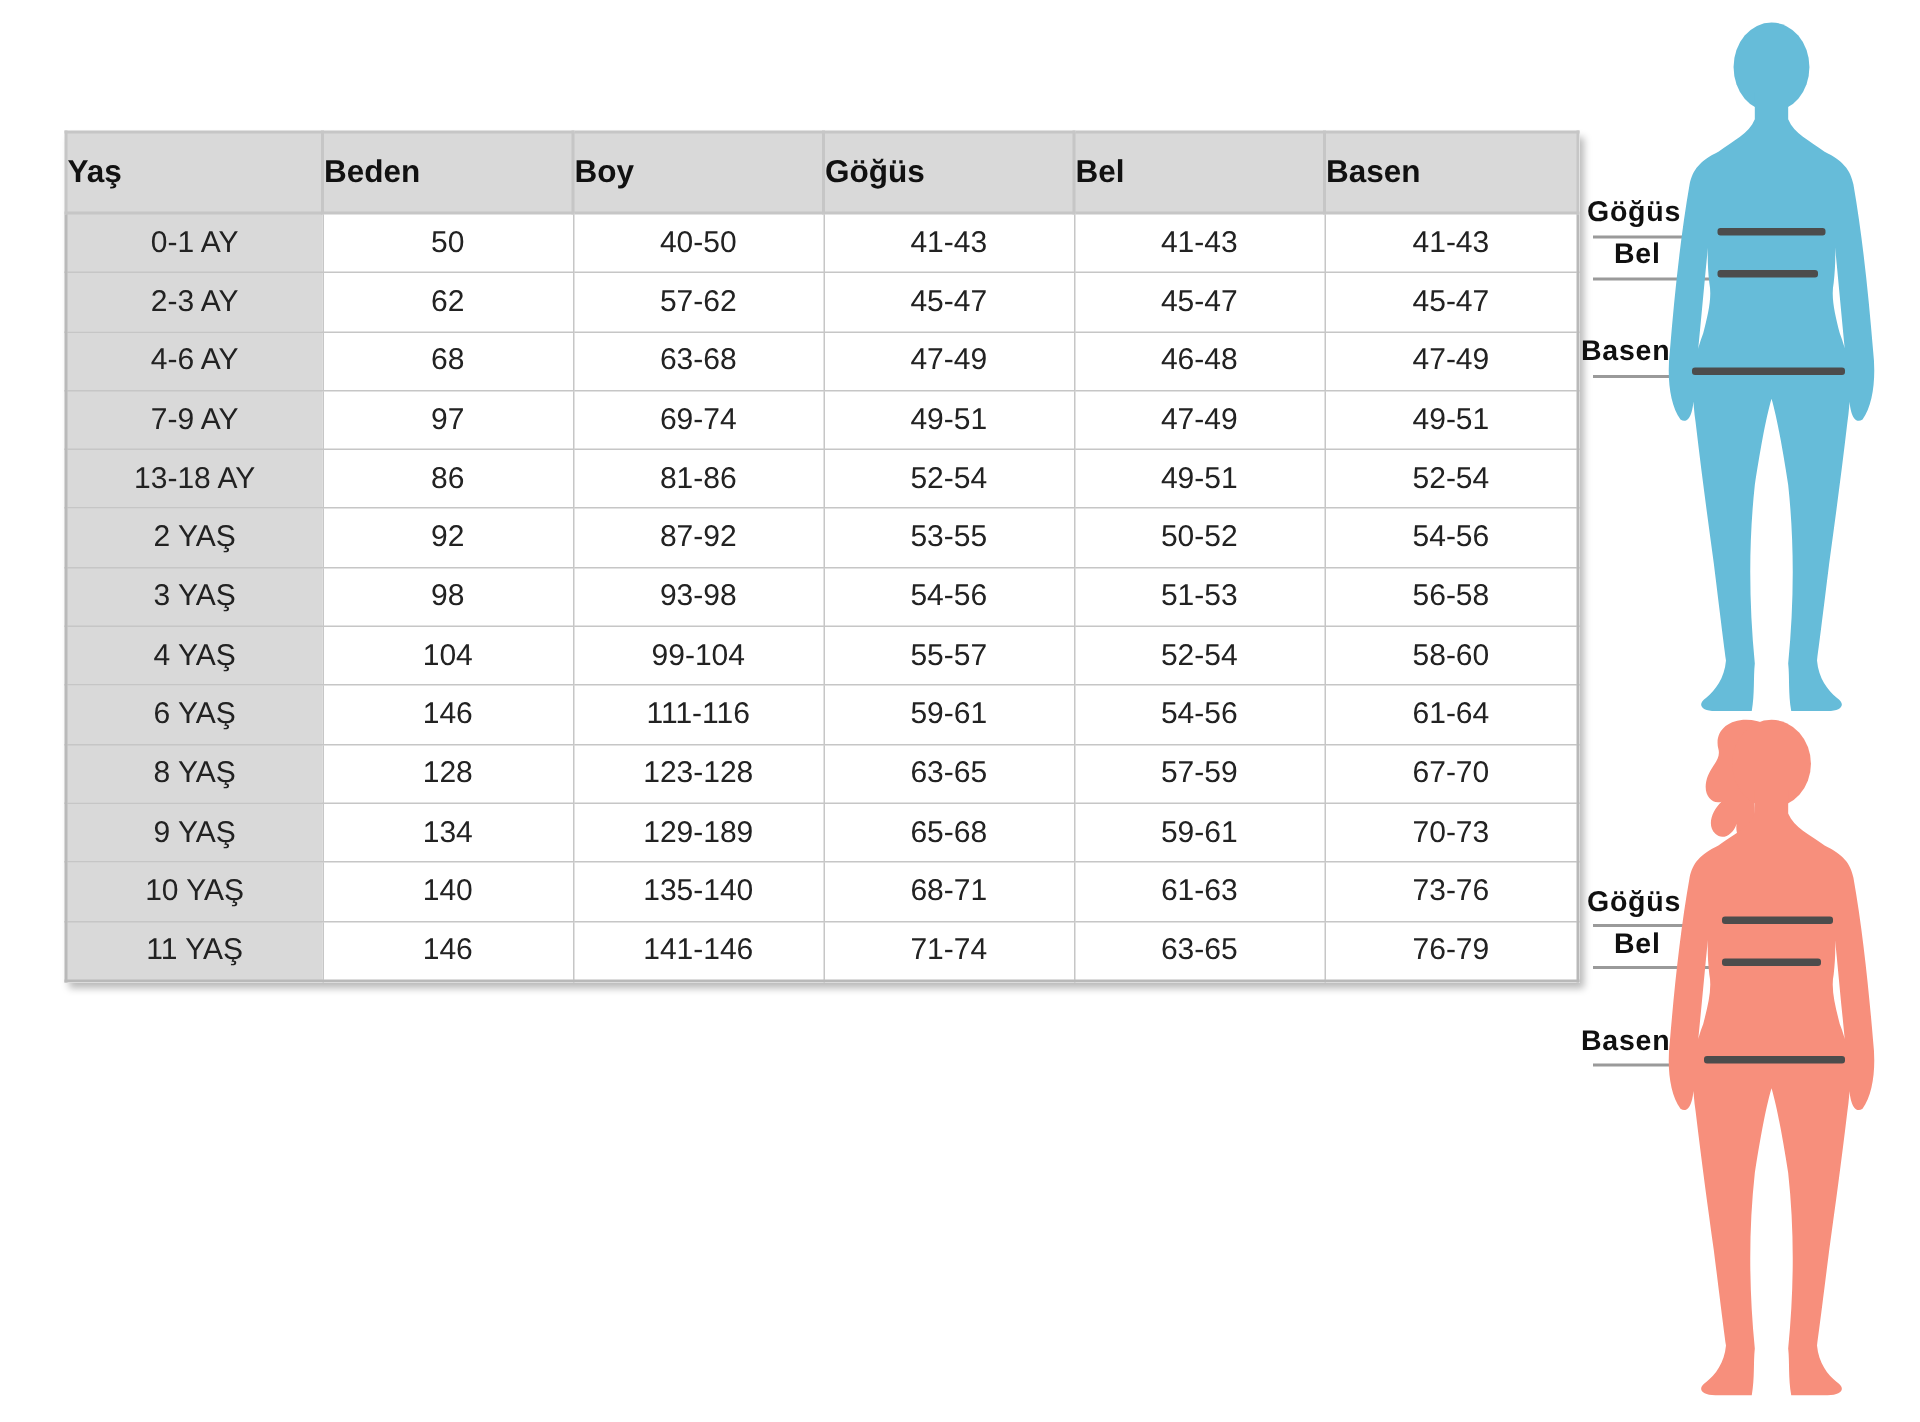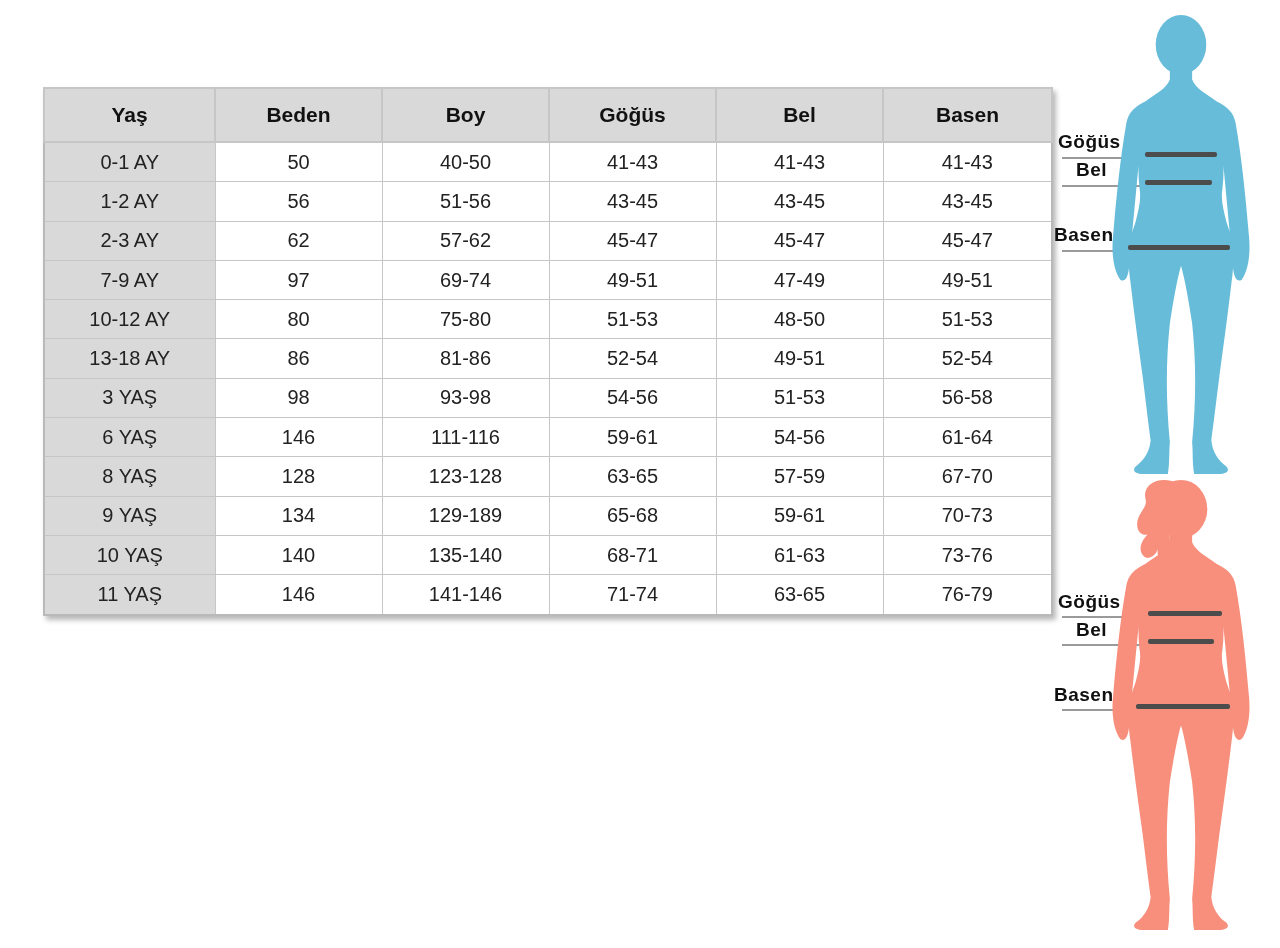--- a/index.html
+++ b/index.html
@@ -6,21 +6,21 @@
   .stage{position:relative;width:1280px;height:948px;overflow:hidden;background:#fff;
          font-family:"Liberation Sans",sans-serif;}
 
   
   .size-table{position:absolute;left:43px;top:87px;width:1008px;
               border-collapse:collapse;table-layout:fixed;
               border:2px solid #b9b9b9;
               box-shadow:3px 4px 5px rgba(0,0,0,.28);}
   .size-table th{height:52px;background:var(--table-header-bg);
                  font-size:21px;font-weight:bold;color:#111;
-                 border:2px solid var(--table-border-color);text-align:center;padding:0;}
+                 border:2px solid var(--table-border-color);text-align:left;padding:0;}
   .size-table td{height:38.3px;background:#fff;color:#222;
                  font-size:20px;text-align:center;vertical-align:middle;
                  border:1.5px solid var(--table-border-color);padding:0;}
   .size-table td.rowhead{background:var(--table-header-bg);}
 
   
   .fig{position:absolute;z-index:2;}
   .child-fill{fill:var(--child-figure-color);}
   .girl-fill{fill:var(--girl-figure-color);}
 
@@ -58,66 +58,74 @@
     <tbody id="table-body">
         <tr>
           <td class="rowhead">0-1 AY</td>
           <td>50</td>
           <td>40-50</td>
           <td>41-43</td>
           <td>41-43</td>
           <td>41-43</td>
         </tr>
         <tr>
-          <td class="rowhead">1-2 AY</td>
-          <td>56</td>
-          <td>51-56</td>
-          <td>43-45</td>
-          <td>43-45</td>
-          <td>43-45</td>
-        </tr>
-        <tr>
           <td class="rowhead">2-3 AY</td>
           <td>62</td>
           <td>57-62</td>
           <td>45-47</td>
           <td>45-47</td>
           <td>45-47</td>
         </tr>
         <tr>
+          <td class="rowhead">4-6 AY</td>
+          <td>68</td>
+          <td>63-68</td>
+          <td>47-49</td>
+          <td>46-48</td>
+          <td>47-49</td>
+        </tr>
+        <tr>
           <td class="rowhead">7-9 AY</td>
           <td>97</td>
           <td>69-74</td>
           <td>49-51</td>
           <td>47-49</td>
           <td>49-51</td>
         </tr>
         <tr>
-          <td class="rowhead">10-12 AY</td>
-          <td>80</td>
-          <td>75-80</td>
-          <td>51-53</td>
-          <td>48-50</td>
-          <td>51-53</td>
-        </tr>
-        <tr>
           <td class="rowhead">13-18 AY</td>
           <td>86</td>
           <td>81-86</td>
           <td>52-54</td>
           <td>49-51</td>
           <td>52-54</td>
         </tr>
         <tr>
+          <td class="rowhead">2 YAŞ</td>
+          <td>92</td>
+          <td>87-92</td>
+          <td>53-55</td>
+          <td>50-52</td>
+          <td>54-56</td>
+        </tr>
+        <tr>
           <td class="rowhead">3 YAŞ</td>
           <td>98</td>
           <td>93-98</td>
           <td>54-56</td>
           <td>51-53</td>
           <td>56-58</td>
+        </tr>
+        <tr>
+          <td class="rowhead">4 YAŞ</td>
+          <td>104</td>
+          <td>99-104</td>
+          <td>55-57</td>
+          <td>52-54</td>
+          <td>58-60</td>
         </tr>
         <tr>
           <td class="rowhead">6 YAŞ</td>
           <td>146</td>
           <td>111-116</td>
           <td>59-61</td>
           <td>54-56</td>
           <td>61-64</td>
         </tr>
         <tr>

